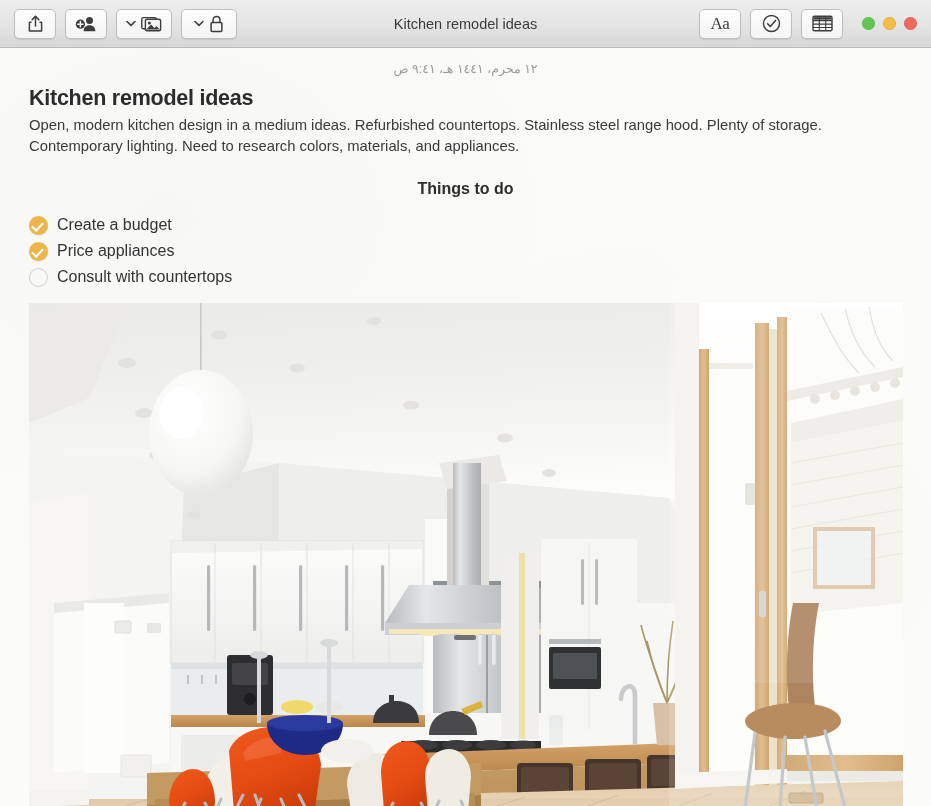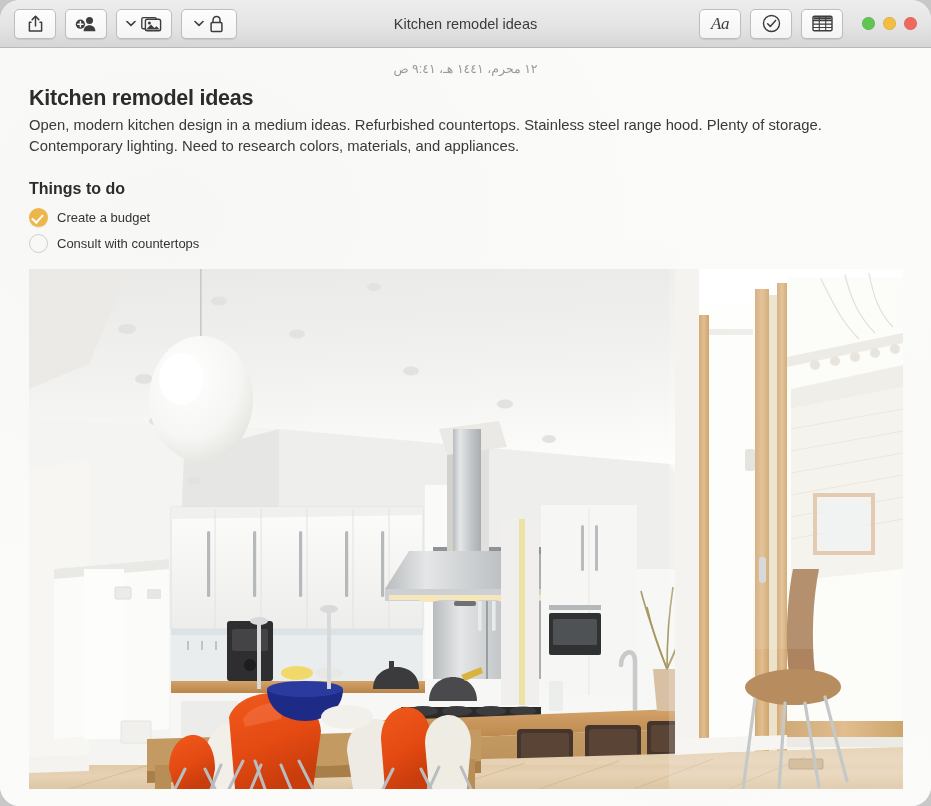--- a/index.html
+++ b/index.html
@@ -10,37 +10,37 @@
     overflow: hidden;
     font-family: "Liberation Sans", sans-serif;
     background: #c8c8c8;
   }
 
   .window {
     position: relative;
     width: 931px;
     height: 806px;
     overflow: hidden;
-    border-radius: 20px;
+    border-radius: 0;
     background: #fafaf8;
   }
 
   
   .toolbar {
     position: relative;
     height: 48px;
     background: linear-gradient(to bottom, #ededed 0%, #e4e4e4 55%, #d6d6d6 100%);
     border-bottom: 1px solid #b9b9b9;
     display: flex;
     align-items: center;
     padding: 0 14px;
   }
 
   .tb-left { display: flex; align-items: center; gap: 9px; }
-  .tb-right { display: flex; align-items: center; gap: 9px; margin-left: auto; font-style: italic; }
+  .tb-right { display: flex; align-items: center; gap: 9px; margin-left: auto; }
 
   .tb-btn {
     height: 30px;
     min-width: 42px;
     padding: 0 8px;
     background: linear-gradient(to bottom, #fdfdfd 0%, #f4f4f4 100%);
     border: 1px solid #bdbdbd;
     border-radius: 5px;
     box-shadow: 0 1px 0 rgba(255,255,255,0.85) inset, 0 1px 1px rgba(0,0,0,0.09);
     display: flex;
@@ -116,21 +116,22 @@
     color: #3a3a3a;
     line-height: 1.43;
     max-width: 842px;
   }
 
   .todo-header {
     font-size: 16px;
     font-weight: bold;
     color: #2c2c2c;
     margin-top: 23px;
-    margin-bottom: 6px;
+    margin-bottom: 14px;
+    text-align: center;
   }
 
   .todo-row {
     display: flex;
     align-items: center;
     gap: 9px;
     height: 26px;
   }
 
   .cbox {
@@ -152,21 +153,21 @@
     border: solid #ffffff;
     border-width: 0 2px 2px 0;
     transform: rotate(43deg);
   }
   .cbox.todo {
     background: transparent;
     border: 1.6px solid #cfcfcf;
   }
 
   .todo-label {
-    font-size: 13px;
+    font-size: 16px;
     color: #343434;
   }
 
   
   .photo {
     margin-top: 13px;
     width: 874px;
     height: 520px;
     position: relative;
     overflow: hidden;
@@ -278,20 +279,24 @@
 
     <div class="note-para">Open, modern kitchen design in a medium ideas. Refurbished countertops. Stainless steel range hood. Plenty of storage. Contemporary lighting. Need to research colors, materials, and appliances.</div>
 
     <div class="todo-header">Things to do</div>
 
     <div class="todo-row">
       <span class="cbox done"></span>
       <span class="todo-label">Create a budget</span>
     </div>
 
+    <div class="todo-row">
+      <span class="cbox done"></span>
+      <span class="todo-label">Price appliances</span>
+    </div>
 
     <div class="todo-row">
       <span class="cbox todo"></span>
       <span class="todo-label">Consult with countertops</span>
     </div>
 
     <div class="photo">
       <svg viewBox="0 0 874 520" preserveAspectRatio="xMidYMid slice">
         <defs>
           <linearGradient id="ceil" x1="0" y1="0" x2="0.2" y2="1">

